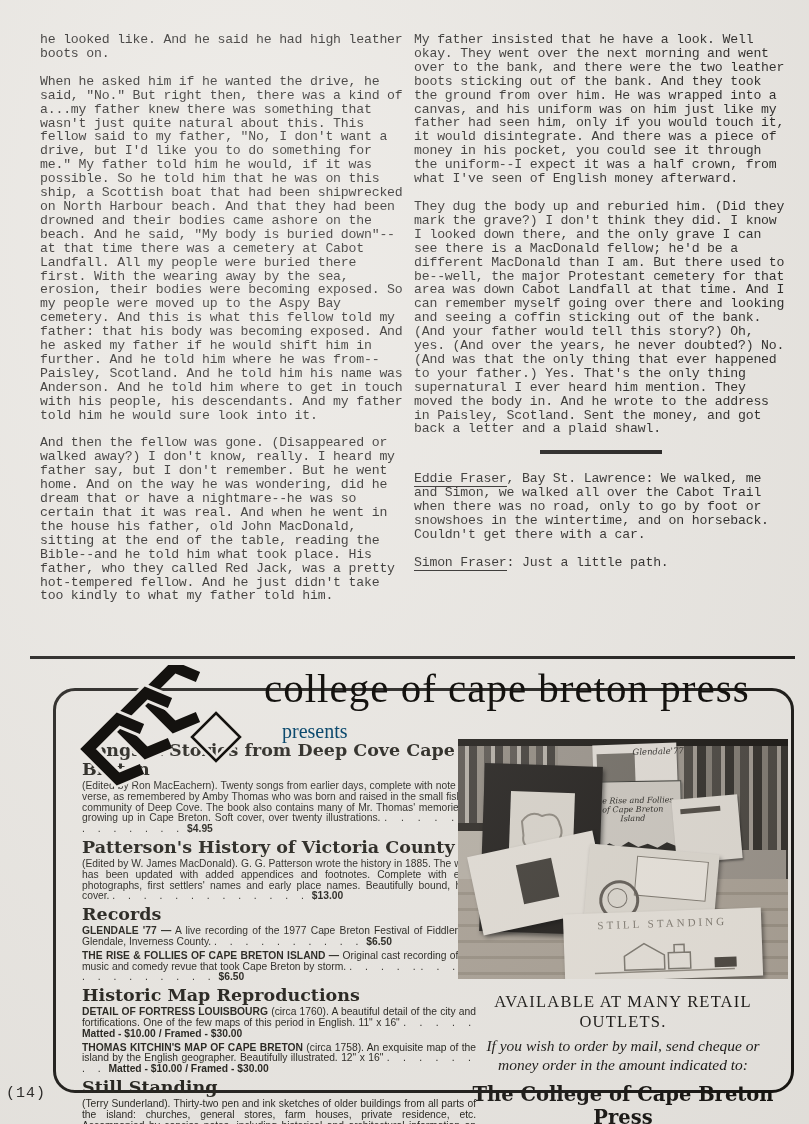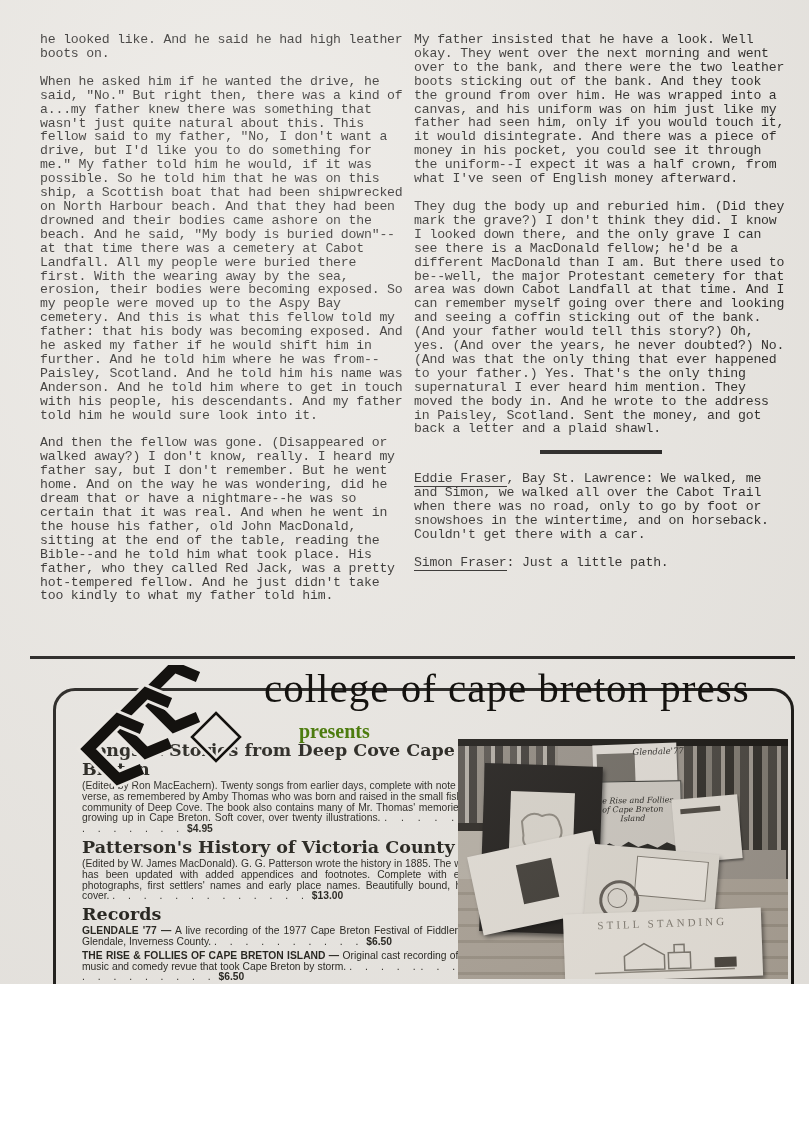--- a/index.html
+++ b/index.html
@@ -1,34 +1,34 @@
 <!DOCTYPE html>
 <html><head>
 <meta charset="utf-8">
 <style>
   html,body{margin:0;padding:0;}
-  .page{position:relative;width:809px;height:984px;background:#e9e6e1;
+  .page{position:relative;width:809px;height:1124px;background:#e9e6e1;
         font-family:"Liberation Mono",monospace;color:#1e1c1a;overflow:hidden;}
   .page::after{content:"";position:absolute;inset:0;pointer-events:none;
         background:radial-gradient(ellipse at 30% 20%, rgba(255,255,255,.25), rgba(0,0,0,.04));}
   
   .col{position:absolute;top:33px;font-size:13.2px;line-height:13.9px;letter-spacing:-0.2px;text-align:left;}
   .col-left{left:40px;width:366px;}
   .col-right{left:414px;width:374px;}
   .col p{margin:0 0 14px 0;}
   .speaker{border-bottom:1.5px solid #1e1c1a;}
   .short-rule{width:122px;height:4px;background:#141210;margin:4px auto 18px auto;}
   .full-rule{position:absolute;left:30px;top:656px;width:765px;height:3px;background:#141210;}
   
   .ad-box{position:absolute;left:53px;top:688px;width:735px;height:399px;
           border:3px solid #151310;border-radius:22px;}
   .ad-title{position:absolute;left:208px;top:-27px;font-family:"Liberation Serif",serif;
             font-size:41px;font-weight:400;letter-spacing:1px;color:#14120f;white-space:nowrap;z-index:3;}
-  .ad-presents{position:absolute;left:243px;top:29px;font-family:"Liberation Serif",serif;
-            font-size:20px;color:#4d7c0f;z-index:3;font-weight:bold;}
+  .ad-presents{position:absolute;left:226px;top:29px;font-family:"Liberation Serif",serif;
+            font-size:20px;color:#0c4a6e;z-index:3;}
   .logo{position:absolute;left:2px;top:-26px;z-index:4;}
   .ad-left{position:absolute;left:26px;top:50px;width:394px;font-family:"Liberation Sans",sans-serif;
            font-size:10.3px;line-height:10.8px;text-align:justify;color:#17150f;}
   .ad-left h3{font-family:"DejaVu Serif",serif;font-weight:600;font-size:17.5px;line-height:19px;
               margin:3px 0 2px 0;text-align:left;}
   .ad-left h3:first-child{margin-top:0;}
   .entry{margin:0 0 3px 0;}
   .lead{font-weight:bold;}
   .dots{letter-spacing:5px;}
   .price{font-weight:bold;white-space:nowrap;}

